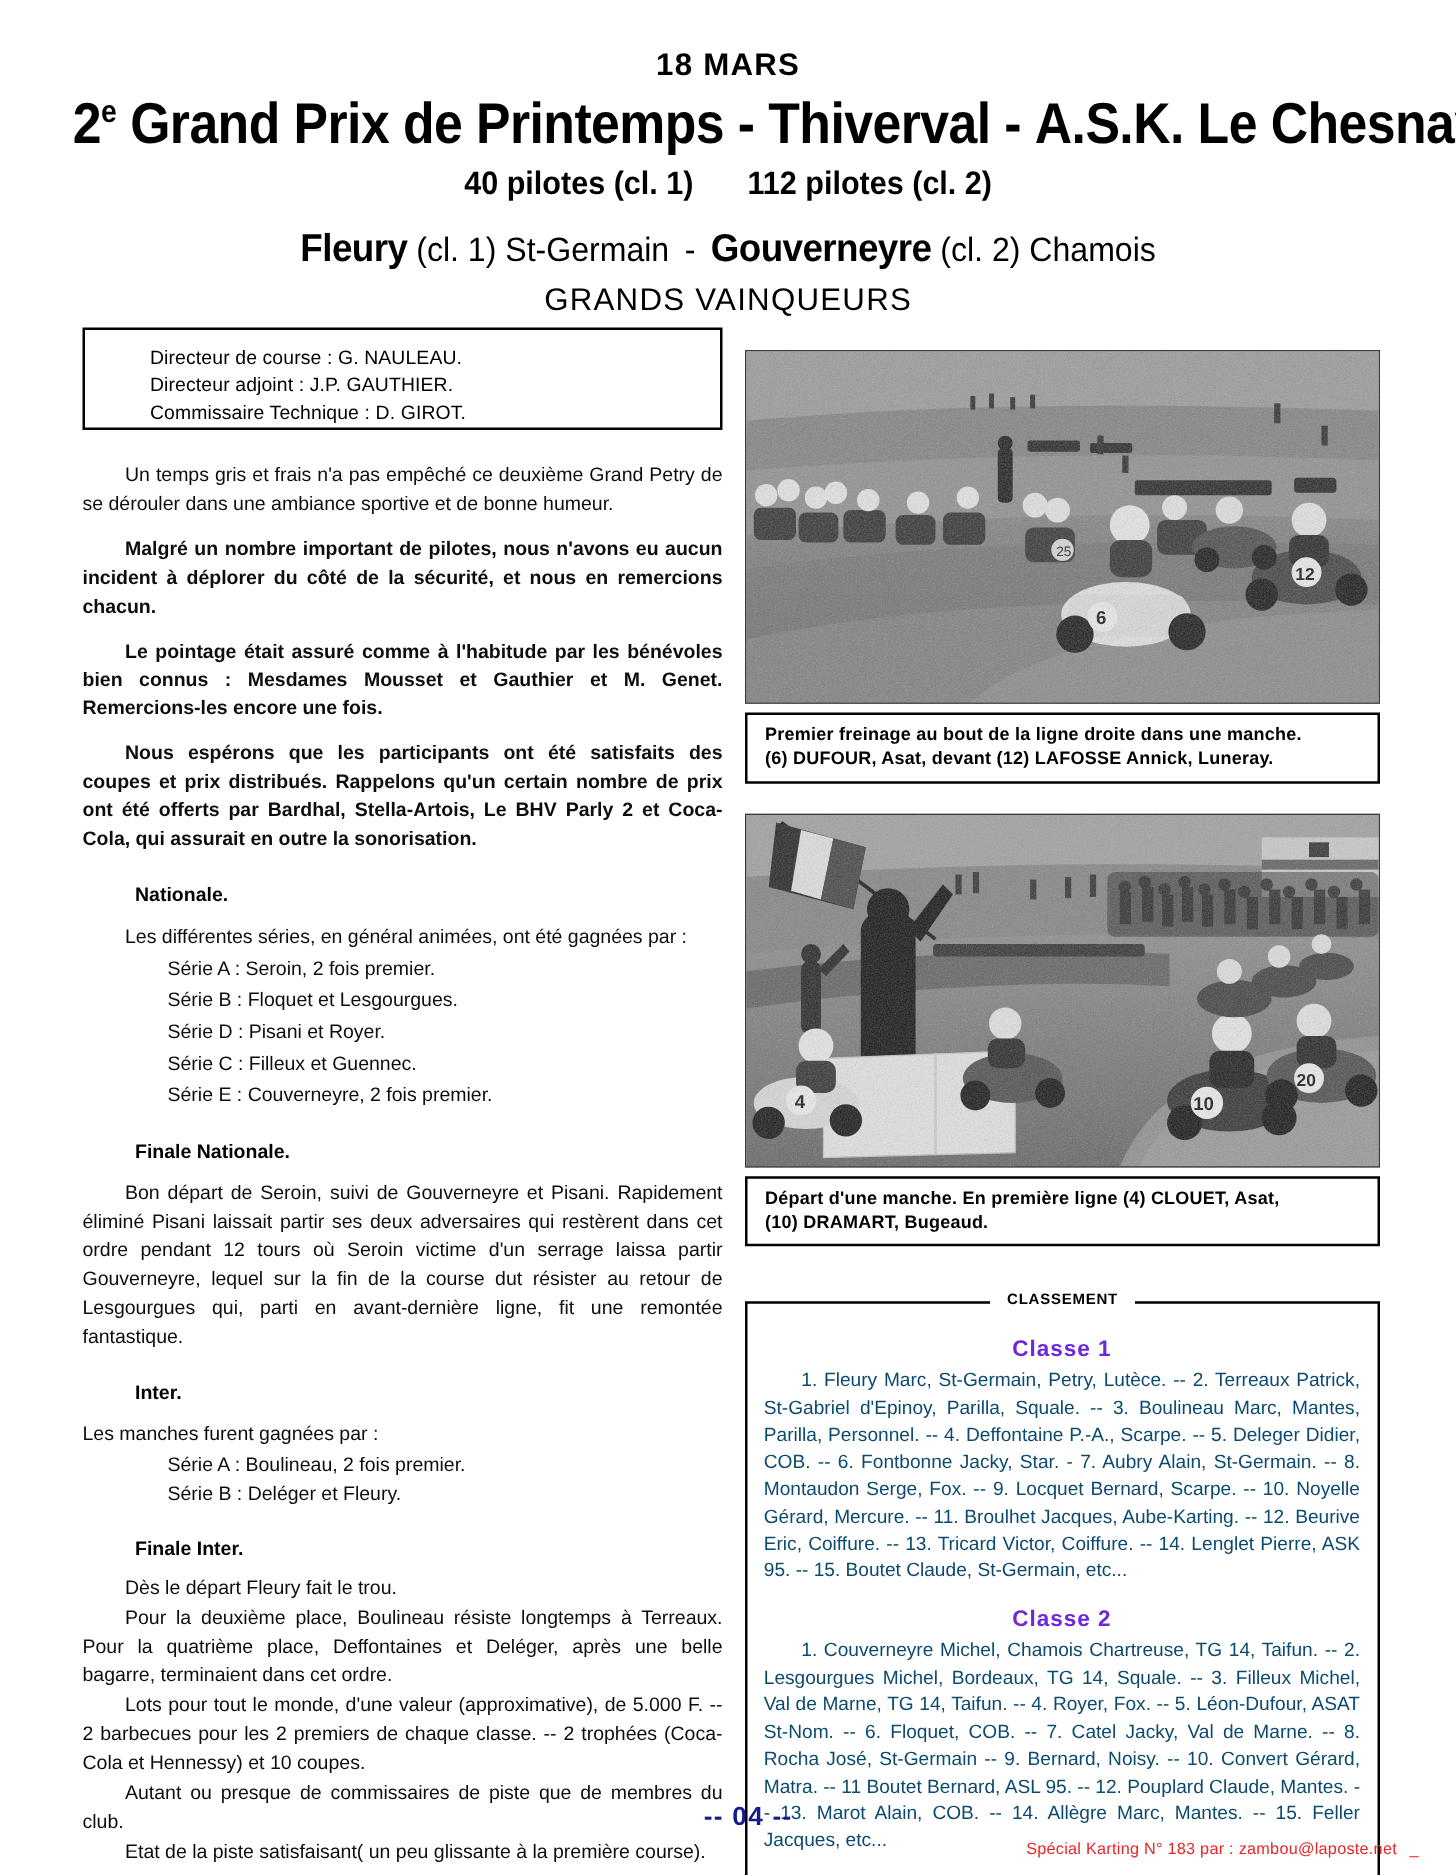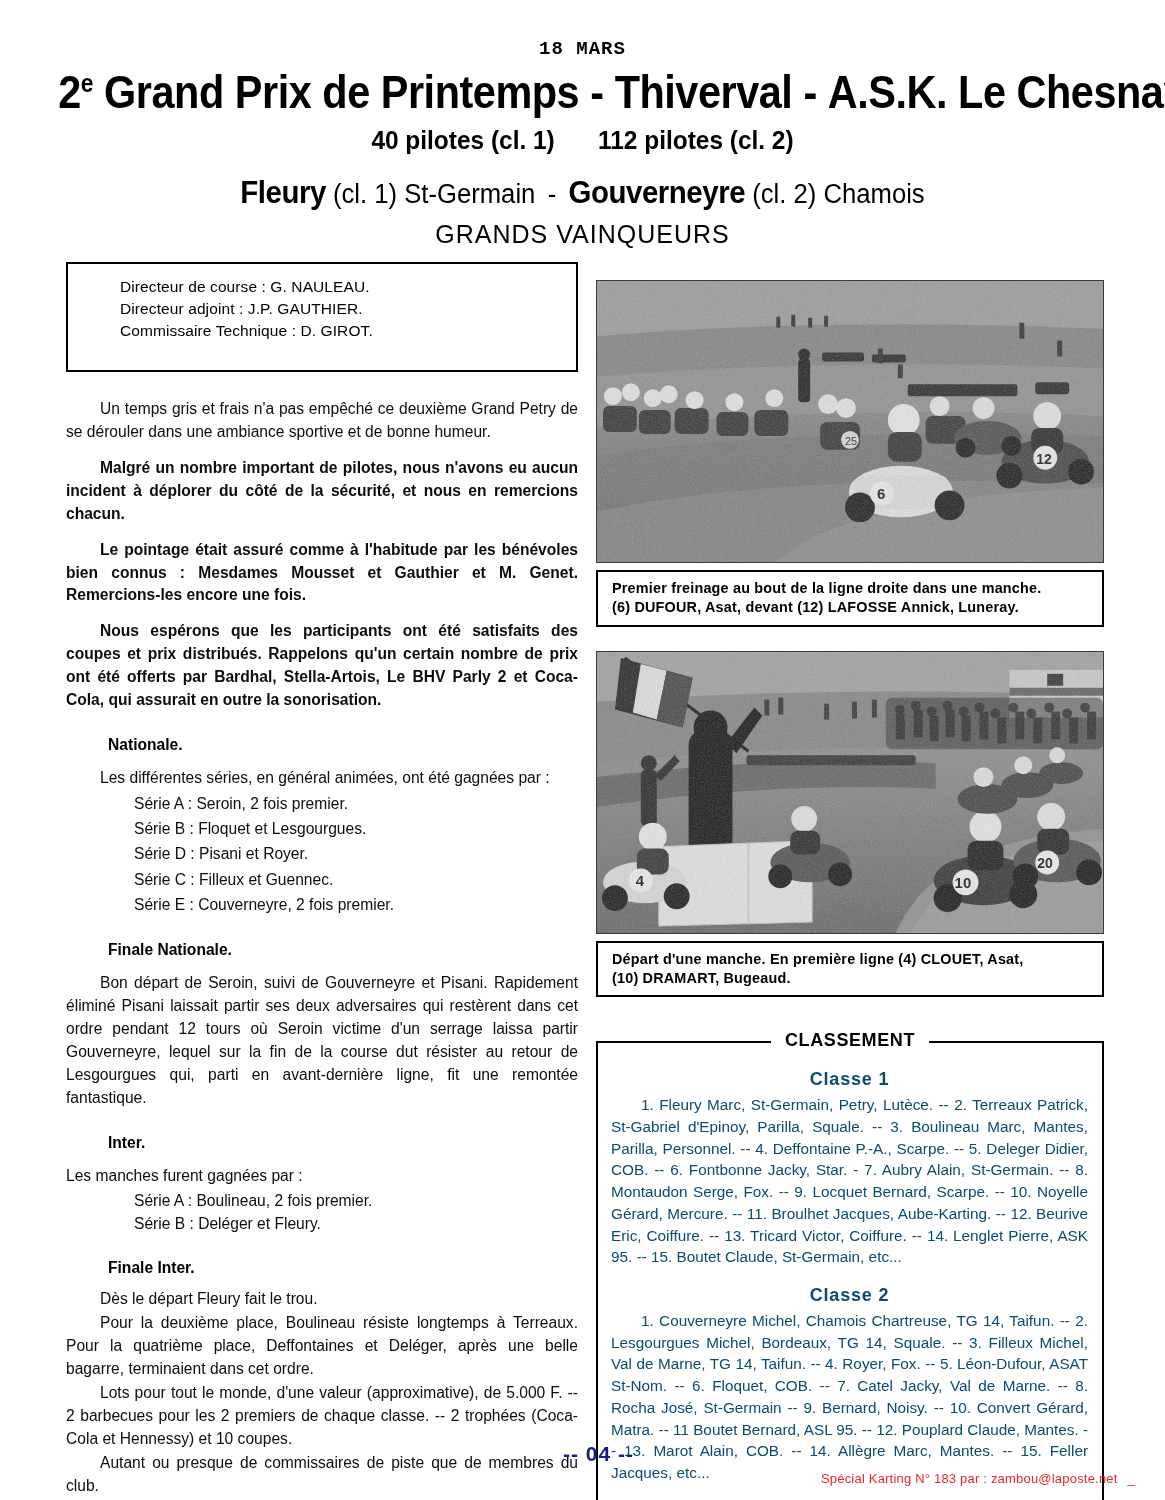--- a/index.html
+++ b/index.html
@@ -13,23 +13,23 @@
     position: relative;
     overflow: hidden;
   }
 
   .page { position: relative; width: 1165px; height: 1500px; }
 
   
   .masthead { padding-top: 40px; text-align: center; }
 
   .date-line {
-    font-family: Liberation Mono, monospace;
-    font-weight: bold;
-    font-size: 19px;
+    font-family: Liberation Sans, sans-serif;
+    font-weight: bold;
+    font-size: 25px;
     letter-spacing: 1px;
     color: #000;
     line-height: 1;
   }
 
   .main-title {
     font-family: "Liberation Sans", sans-serif;
     font-weight: bold;
     font-size: 46px;
     line-height: 1.02;
@@ -91,21 +91,21 @@
   .col-right {
     position: absolute;
     left: 596px;
     top: 18px;
     width: 508px;
   }
 
   
   .officials-box {
     border: 2.5px solid #000;
-    padding: 12px 10px 28px 52px;
+    padding: 12px 10px 0 52px;
     margin-bottom: 26px;
   }
   .officials-line {
     font-size: 15.5px;
     line-height: 1.42;
     color: #000;
     letter-spacing: 0.1px;
   }
 
   
@@ -173,32 +173,32 @@
   .classement-legend {
     position: absolute;
     top: -13px;
     left: 0;
     right: 0;
     text-align: center;
   }
   .classement-legend span {
     background: #fff;
     padding: 0 14px;
-    font-size: 18px;
+    font-size: 12px;
     font-weight: bold;
     letter-spacing: 0.6px;
     color: #000;
   }
   .classe-title {
     text-align: center;
     font-weight: bold;
     font-size: 18px;
     letter-spacing: 0.8px;
     margin-bottom: 4px;
-    color: #0c4a6e;
+    color: #6d28d9;
   }
   .classe-title.second { margin-top: 17px; }
   .classe-body {
     font-size: 15.3px;
     line-height: 1.42;
     text-align: justify;
     text-indent: 30px;
     color: #0c4a6e;
   }
 

